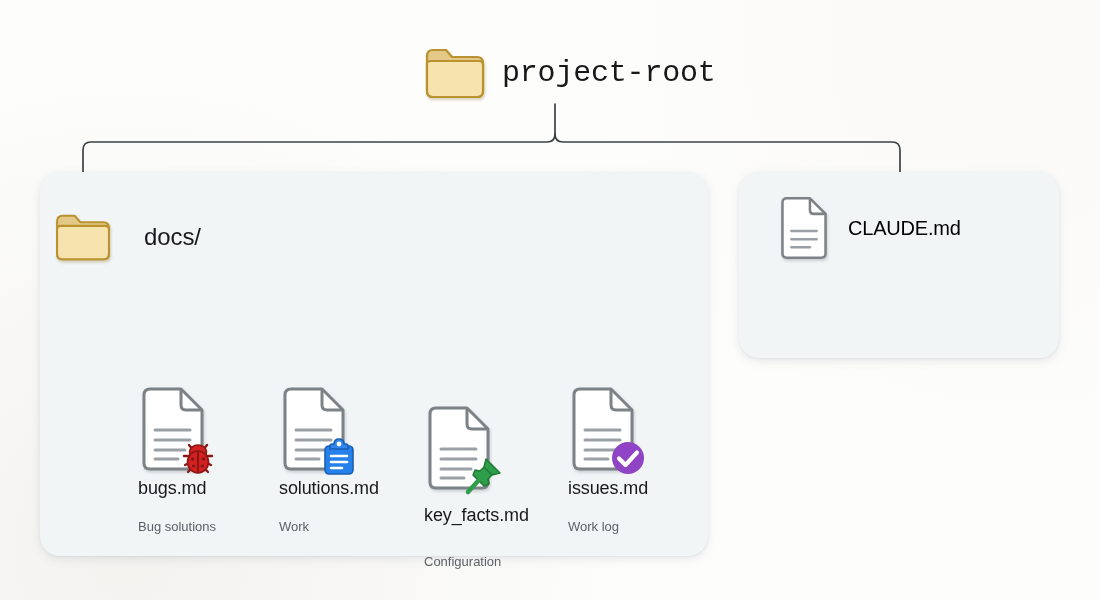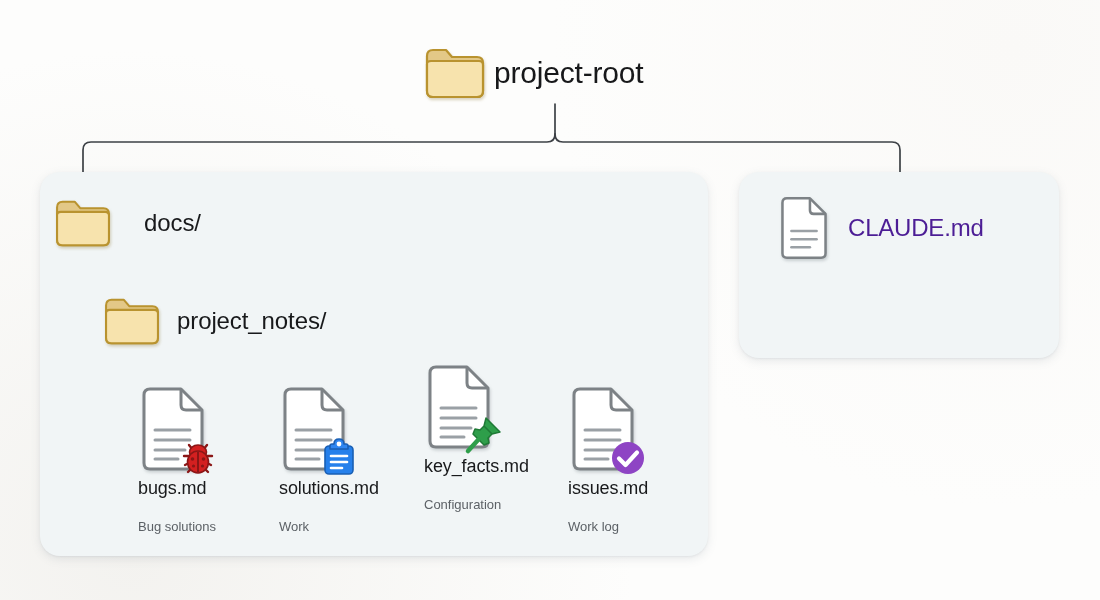--- a/index.html
+++ b/index.html
@@ -55,21 +55,22 @@
     left: 739px; top: 172px;
     width: 320px; height: 186px;
   }
 
   
   #root-node {
     position: absolute;
     left: 424px; top: 46px;
     display: flex;
     align-items: center;
-    gap: 8px;
+    gap: 16px;
+    font-family: Liberation Mono, monospace;
   }
   #root-node .node-label {
     font-size: 30px;
     color: #17181a;
     letter-spacing: -0.2px;
     white-space: nowrap;
   }
 
   
   .folder-node {
@@ -77,21 +78,21 @@
     display: flex;
     align-items: center;
     gap: 16px;
   }
   .folder-node .node-label {
     font-size: 24px;
     color: #18191b;
     letter-spacing: -0.1px;
     white-space: nowrap;
   }
-  #node-docs { left: 54px; top: 198px; gap: 32px; }
+  #node-docs { left: 54px; top: 212px; gap: 32px; }
   #node-project-notes { left: 103px; top: 296px; }
 
   
   .folder-icon { display: block; }
 
   
   .file-node {
     position: absolute;
     width: 128px;
     display: flex;
@@ -117,33 +118,33 @@
     letter-spacing: -0.1px;
   }
   .file-node .fcaption {
     margin-top: 20px;
     font-size: 13px;
     color: #5c6166;
     white-space: nowrap;
   }
   #leaf-0 { left: 138px; top: 386px; }
   #leaf-1 { left: 279px; top: 386px; }
-  #leaf-2 { left: 424px; top: 364px; }
+  #leaf-2 { left: 424px; top: 405px; gap: 8px; }
   #leaf-3 { left: 568px; top: 386px; }
 
   
   .rootfile-node {
     position: absolute;
     display: flex;
     align-items: center;
     gap: 18px;
   }
   .rootfile-node .rf-label {
-    font-size: 24px;
-    color: #4c1d95;
+    font-size: 20px;
+    color: #000000;
     letter-spacing: -0.2px;
     white-space: nowrap;
   }
   #rootfile-0 { left: 778px; top: 196px; }
   #rootfile-1 { left: 778px; top: 277px; }
 
   .doc-shadow { filter: drop-shadow(1px 2px 1.5px rgba(110,118,125,0.30)); }
   .folder-shadow { filter: drop-shadow(1px 2px 1.5px rgba(150,130,70,0.35)); }
 </style>
 </head>
@@ -181,27 +182,20 @@
   </div>
 
   <div class="folder-node" id="node-docs">
     <svg class="folder-icon folder-shadow" width="58" height="50" viewBox="0 0 62 54">
       <path d="M3,10 Q3,4 9,4 L22,4 L28,11 L53,11 Q59,11 59,17 L59,45 Q59,51 53,51 L9,51 Q3,51 3,45 Z" fill="#e3c887" stroke="#b9932f" stroke-width="2.2" stroke-linejoin="round"></path>
       <path d="M3,18 Q3,15 7,15 L55,15 Q59,15 59,19 L59,45 Q59,51 53,51 L9,51 Q3,51 3,45 Z" fill="#f7e3ad" stroke="#b9932f" stroke-width="2.2" stroke-linejoin="round"></path>
     </svg>
     <span class="node-label">docs/</span>
   </div>
 
-  <div class="folder-node" id="node-project-notes">
-    <svg class="folder-icon folder-shadow" width="58" height="50" viewBox="0 0 62 54">
-      <path d="M3,10 Q3,4 9,4 L22,4 L28,11 L53,11 Q59,11 59,17 L59,45 Q59,51 53,51 L9,51 Q3,51 3,45 Z" fill="#e3c887" stroke="#b9932f" stroke-width="2.2" stroke-linejoin="round"></path>
-      <path d="M3,18 Q3,15 7,15 L55,15 Q59,15 59,19 L59,45 Q59,51 53,51 L9,51 Q3,51 3,45 Z" fill="#f7e3ad" stroke="#b9932f" stroke-width="2.2" stroke-linejoin="round"></path>
-    </svg>
-    <span class="node-label">project_notes/</span>
-  </div>
 
   <div class="file-node" id="leaf-0">
     <div class="doc-wrap">
       <svg class="doc-shadow" width="70" height="86" viewBox="0 0 70 86">
         <path d="M6,9 Q6,3 12,3 L43,3 L64,24 L64,77 Q64,83 58,83 L12,83 Q6,83 6,77 Z" fill="#ffffff" stroke="#7d8286" stroke-width="3" stroke-linejoin="round"></path>
         <path d="M43,3 L43,19 Q43,24 48,24 L64,24" fill="none" stroke="#7d8286" stroke-width="3" stroke-linejoin="round"></path>
         <g stroke="#9aa0a5" stroke-width="3" stroke-linecap="round">
           <line x1="17" y1="44" x2="52" y2="44"></line>
           <line x1="17" y1="54" x2="52" y2="54"></line>
           <line x1="17" y1="64" x2="47" y2="64"></line>

